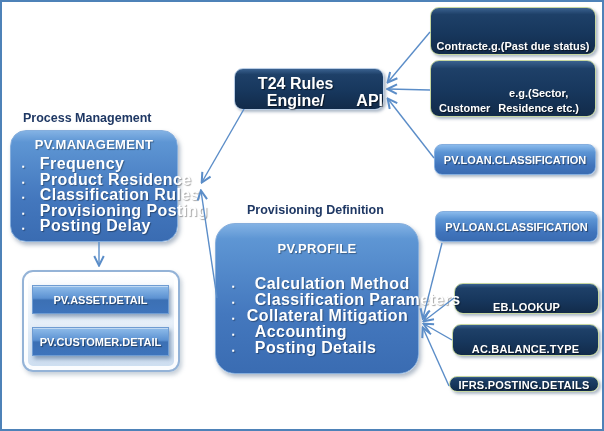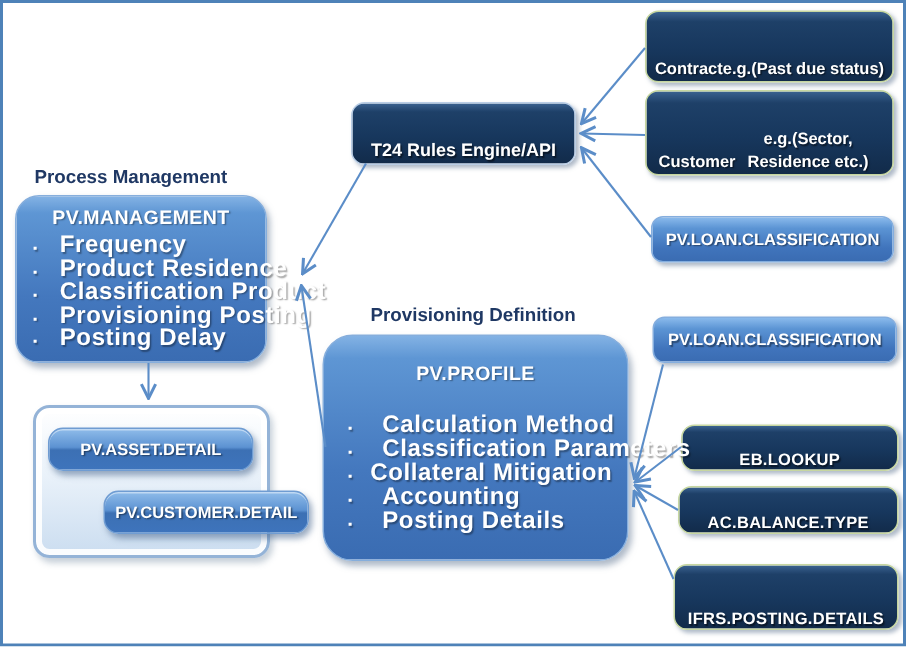--- a/index.html
+++ b/index.html
@@ -68,21 +68,21 @@
     justify-content: center;
     text-align: center;
   }
   .box-navy.blue-border { border-color: #B9CDE5; }
   .box-navy .nl1, .box-navy .nl2 {
     font-size: 11px;
     font-weight: bold;
     line-height: 15px;
     text-shadow: 1px 1px 1px rgba(0,0,0,0.55);
   }
-  .box-navy .t24l { font-size: 12px; line-height: 17px; margin-top: 40px; }
+  .box-navy .t24l { font-size: 16px; line-height: 17px; margin-top: 40px; }
   .box-navy .one-label {
     font-size: 11px;
     font-weight: bold;
     letter-spacing: 0.2px;
     text-shadow: 1px 1px 1px rgba(0,0,0,0.55);
     white-space: nowrap;
   }
 
   
   .pill-blue {
@@ -106,21 +106,21 @@
   .holder {
     background: linear-gradient(180deg, #FFFFFF 0%, #EAF2FA 45%, #CBDDF0 100%);
     border: 2px solid #94B3D7;
     border-radius: 11px;
     box-shadow: inset 0 0 0 4px rgba(255,255,255,0.9), 2px 3px 4px rgba(130,150,170,0.45);
   }
 
   .glossy-btn {
     background: linear-gradient(180deg, #8FBCEA 0%, #5C92D2 45%, #3C70B4 52%, #3E74BC 100%);
     border: 1px solid #6F9CD2;
-    border-radius: 10px;
+    border-radius: 0;
     box-shadow: 2px 3px 4px rgba(70,100,140,0.55), inset 0 1px 0 rgba(255,255,255,0.45);
     color: #ffffff;
     display: flex;
     align-items: center;
     justify-content: center;
   }
   .glossy-btn .one-label {
     font-size: 11px;
     font-weight: bold;
     text-shadow: 1px 1px 1px rgba(0,0,0,0.45);
@@ -149,40 +149,40 @@
       <div class="b-row" style="padding-left:11px; height:15.5px;">
         <span class="b-mark">▪</span>
         <span class="b-text" style="margin-left:15px;">Frequency</span>
       </div>
       <div class="b-row" style="padding-left:11px; height:15.5px;">
         <span class="b-mark">▪</span>
         <span class="b-text" style="margin-left:15px;">Product Residence</span>
       </div>
       <div class="b-row" style="padding-left:11px; height:15.5px;">
         <span class="b-mark">▪</span>
-        <span class="b-text" style="margin-left:15px;">Classification Product</span>
+        <span class="b-text" style="margin-left:15px;">Classification Rules</span>
       </div>
       <div class="b-row" style="padding-left:11px; height:15.5px;">
         <span class="b-mark">▪</span>
         <span class="b-text" style="margin-left:15px;">Provisioning Posting</span>
       </div>
       <div class="b-row" style="padding-left:11px; height:15.5px;">
         <span class="b-mark">▪</span>
         <span class="b-text" style="margin-left:15px;">Posting Delay</span>
       </div>
     </div>
   </div>
 
   <div class="abs holder" style="left:20px; top:268px; width:158px; height:102px;"></div>
 
   <div class="abs glossy-btn" style="left:30px; top:283px; width:137px; height:29px;">
     <span class="one-label">PV.ASSET.DETAIL</span>
   </div>
 
-  <div class="abs glossy-btn" style="left:30px; top:325px; width:137px; height:29px;margin-left:37px;">
+  <div class="abs glossy-btn" style="left:30px; top:325px; width:137px; height:29px;">
     <span class="one-label">PV.CUSTOMER.DETAIL</span>
   </div>
 
   <div class="abs box-navy blue-border" style="left:232px; top:66px; width:150px; height:42px;">
     <div class="nl1 t24l">T24 Rules Engine/</div>
     <div class="nl2 t24l">API</div>
   </div>
 
   <div class="abs box-navy" style="left:428px; top:5px; width:166px; height:48px;">
     <div class="nl1">Contract</div>
@@ -203,21 +203,21 @@
   </div>
 
   <div class="abs box-navy" style="left:452px; top:281px; width:145px; height:31px;">
     <span class="one-label">EB.LOOKUP</span>
   </div>
 
   <div class="abs box-navy" style="left:450px; top:322px; width:147px; height:32px;">
     <span class="one-label">AC.BALANCE.TYPE</span>
   </div>
 
-  <div class="abs box-navy" style="left:447px; top:374px; width:150px; height:44px;">
+  <div class="abs box-navy" style="left:447px; top:374px; width:150px; height:16px;">
     <span class="one-label">IFRS.POSTING.DETAILS</span>
   </div>
 
   <div class="abs box-blue" style="left:213px; top:221px; width:204px; height:151px; border-radius:20px; padding-top:17px;">
     <div class="box-title">PV.PROFILE</div>
     <div style="margin-top:19px;">
       <div class="b-row" style="padding-left:16px; height:16px;">
         <span class="b-mark">▪</span>
         <span class="b-text" style="margin-left:20px;">Calculation Method</span>
       </div>

